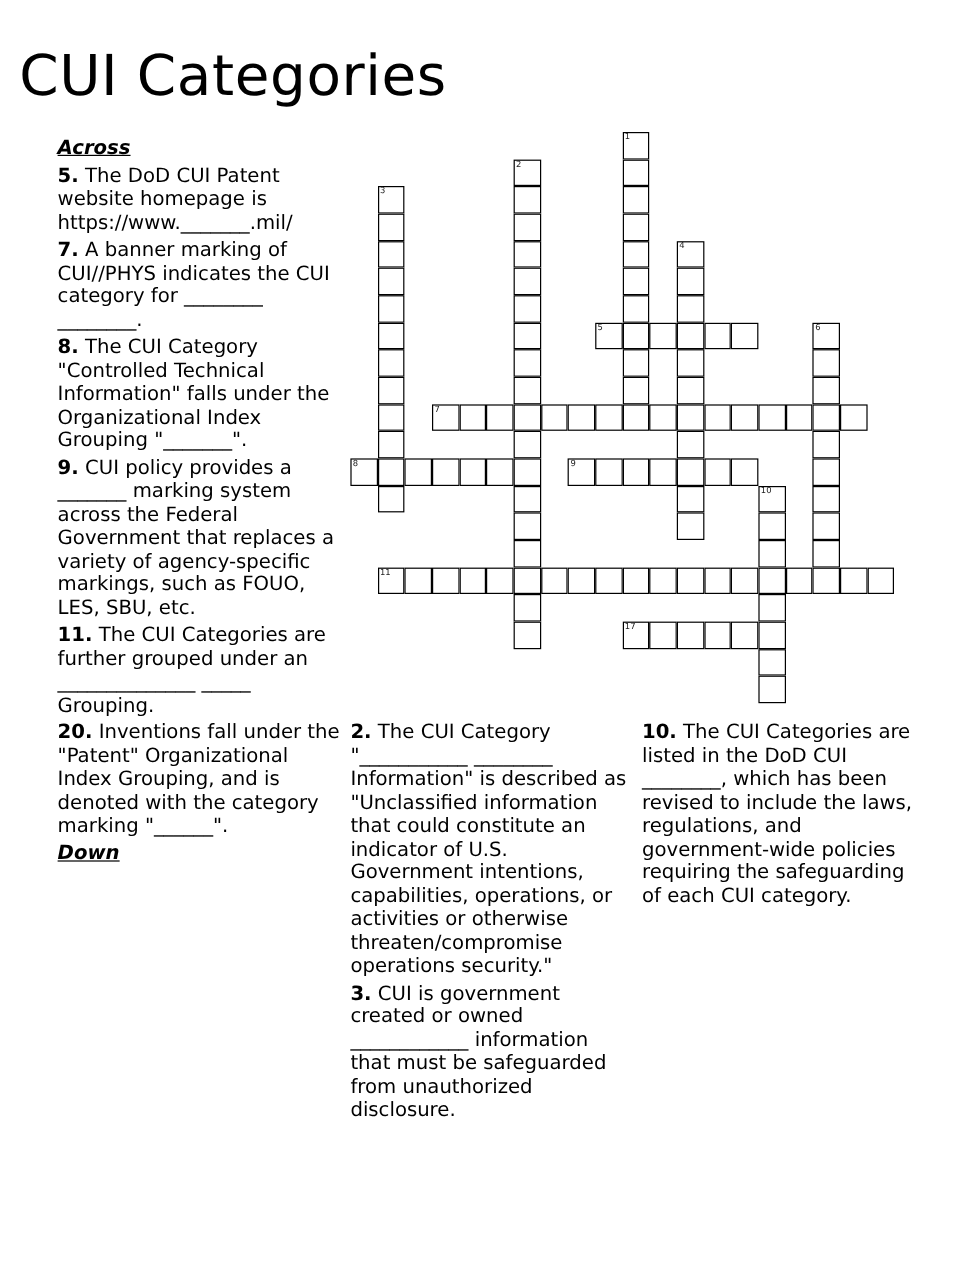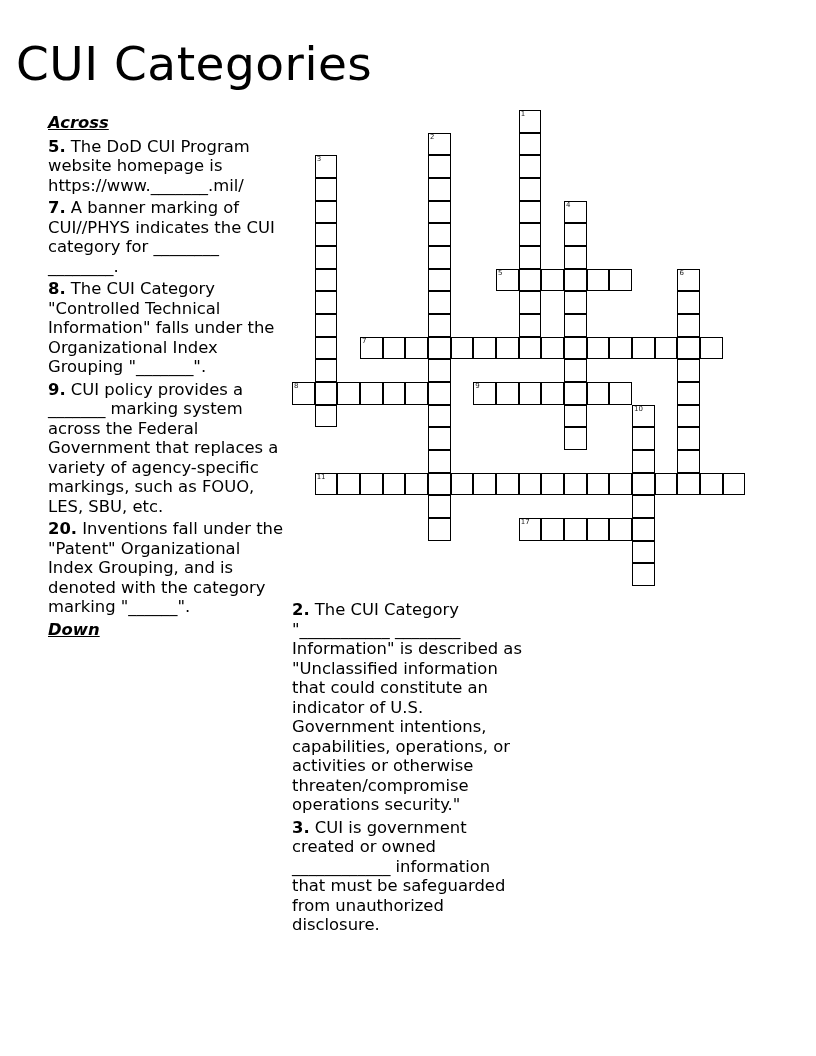--- a/index.html
+++ b/index.html
@@ -20,34 +20,36 @@
   .cell .n { position:absolute; left:1px; top:-1px; font-size:7px; line-height:9px;
              color:#222; font-family:"DejaVu Sans", sans-serif; }
 </style>
 </head>
 <body>
 
 <div class="title">CUI Categories</div>
 
 <div class="col c1">
   <div class="section-head">Across</div>
-  <div class="clue"><span class="num">5.</span><span> The DoD CUI Program website homepage is https://www._______.mil/</span></div>
+  <div class="clue"><span class="num">5.</span><span> The DoD CUI Patent website homepage is https://www._______.mil/</span></div>
   <div class="clue"><span class="num">7.</span><span> A banner marking of CUI//PHYS indicates the CUI category for ________ ________.</span></div>
   <div class="clue"><span class="num">8.</span><span> The CUI Category "Controlled Technical Information" falls under the Organizational Index Grouping "_______".</span></div>
   <div class="clue"><span class="num">9.</span><span> CUI policy provides a _______ marking system across the Federal Government that replaces a variety of agency-specific markings, such as FOUO, LES, SBU, etc.</span></div>
+  <div class="clue"><span class="num">11.</span><span> The CUI Categories are further grouped under an ______________ _____ Grouping.</span></div>
   <div class="clue"><span class="num">20.</span><span> Inventions fall under the "Patent" Organizational Index Grouping, and is denoted with the category marking "______".</span></div>
   <div class="section-head">Down</div>
 </div>
 
 <div class="col c2">
   <div class="clue"><span class="num">2.</span><span> The CUI Category "___________ ________ Information" is described as "Unclassified information that could constitute an indicator of U.S. Government intentions, capabilities, operations, or activities or otherwise threaten/compromise operations security."</span></div>
   <div class="clue"><span class="num">3.</span><span> CUI is government created or owned ____________ information that must be safeguarded from unauthorized disclosure.</span></div>
 </div>
 
 <div class="col c3">
+  <div class="clue"><span class="num">10.</span><span> The CUI Categories are listed in the DoD CUI ________, which has been revised to include the laws, regulations, and government-wide policies requiring the safeguarding of each CUI category.</span></div>
 </div>
 
 <div class="grid" id="grid">
     <div class="cell" style="left: 226.7px; top: 0px;">
       <span class="n">1</span>
     </div>
     <div class="cell" style="left: 226.7px; top: 22.67px;"></div>
     <div class="cell" style="left: 226.7px; top: 45.34px;"></div>
     <div class="cell" style="left: 226.7px; top: 68.01px;"></div>
     <div class="cell" style="left: 226.7px; top: 90.68px;"></div>

